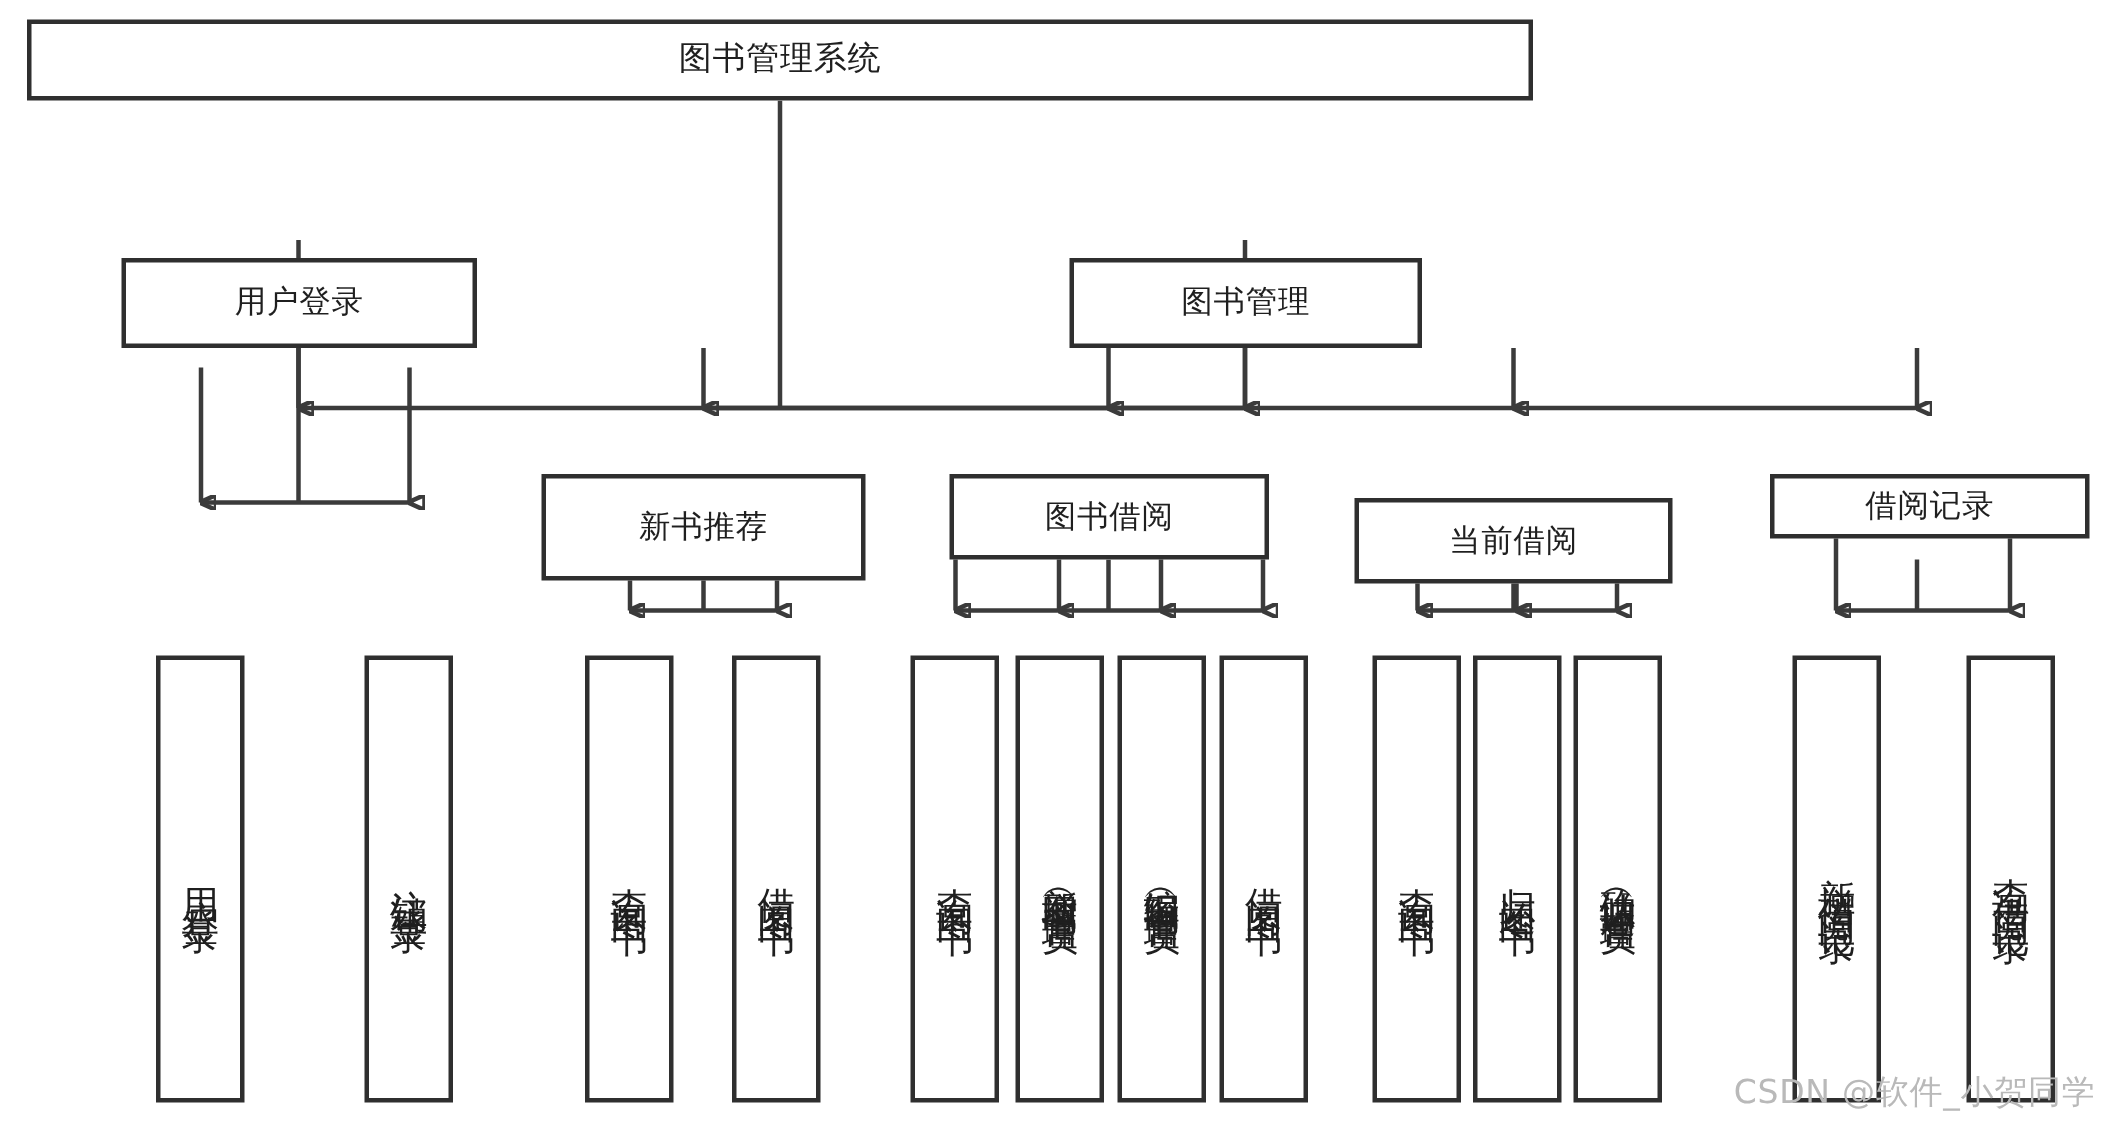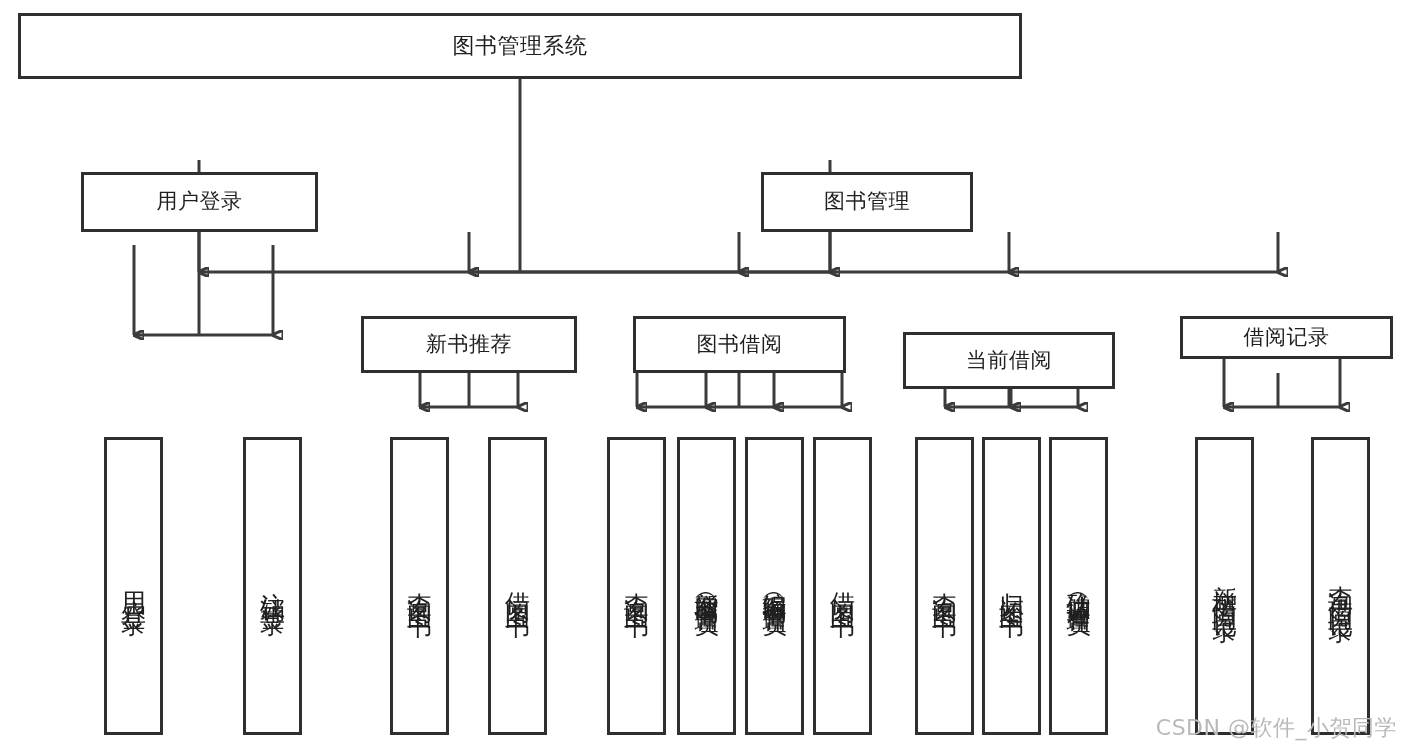--- a/index.html
+++ b/index.html
@@ -132,32 +132,32 @@
     <line x1="945" y1="407" x2="945" y2="345" transform="rotate(180 945 376)" marker-end="url(#arrow)"></line>
     <line x1="1011" y1="407" x2="1011" y2="345" transform="rotate(180 1011 376)" marker-end="url(#arrow)"></line>
     <line x1="1078" y1="407" x2="1078" y2="345" transform="rotate(180 1078 376)" marker-end="url(#arrow)"></line>
 
     <line x1="1278" y1="373" x2="1278" y2="407"></line>
     <line x1="1224" y1="407" x2="1340" y2="407"></line>
     <line x1="1224" y1="407" x2="1224" y2="345" transform="rotate(180 1224 376)" marker-end="url(#arrow)"></line>
     <line x1="1340" y1="407" x2="1340" y2="345" transform="rotate(180 1340 376)" marker-end="url(#arrow)"></line>
   </svg>
 
-  <div class="node h root" style="left:18px; top:13px; width:1004px; height:66px;">
+  <div class="node h root" style="left:18px; top:13px; width:1004px; height:54px;">
     <span class="lbl">图书管理系统</span>
   </div>
 
   <div class="node h" style="left:81px; top:172px; width:237px; height:60px;">
     <span class="lbl">用户登录</span>
   </div>
-  <div class="node h" style="left:713px; top:172px; width:212px; height:60px;margin-left:48px;">
+  <div class="node h" style="left:713px; top:172px; width:235px; height:60px;">
     <span class="lbl">图书管理</span>
   </div>
 
-  <div class="node h" style="left:361px; top:316px; width:216px; height:57px;">
+  <div class="node h" style="left:361px; top:316px; width:216px; height:71px;">
     <span class="lbl">新书推荐</span>
   </div>
   <div class="node h" style="left:633px; top:316px; width:213px; height:57px;">
     <span class="lbl">图书借阅</span>
   </div>
   <div class="node h" style="left:903px; top:316px; width:212px; height:57px;margin-top:16px;">
     <span class="lbl">当前借阅</span>
   </div>
   <div class="node h" style="left:1180px; top:316px; width:213px; height:43px;font-family:Liberation Serif, serif;">
     <span class="lbl">借阅记录</span>

